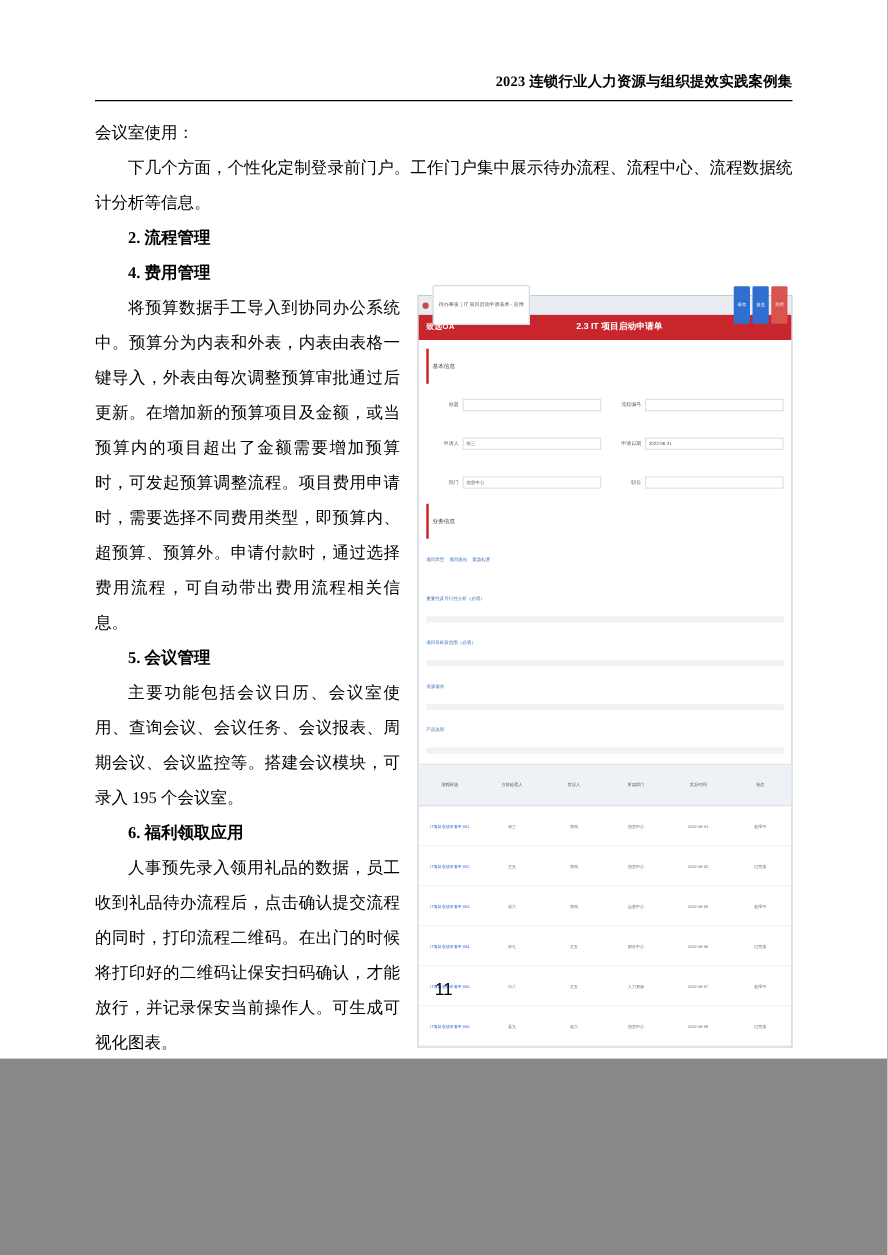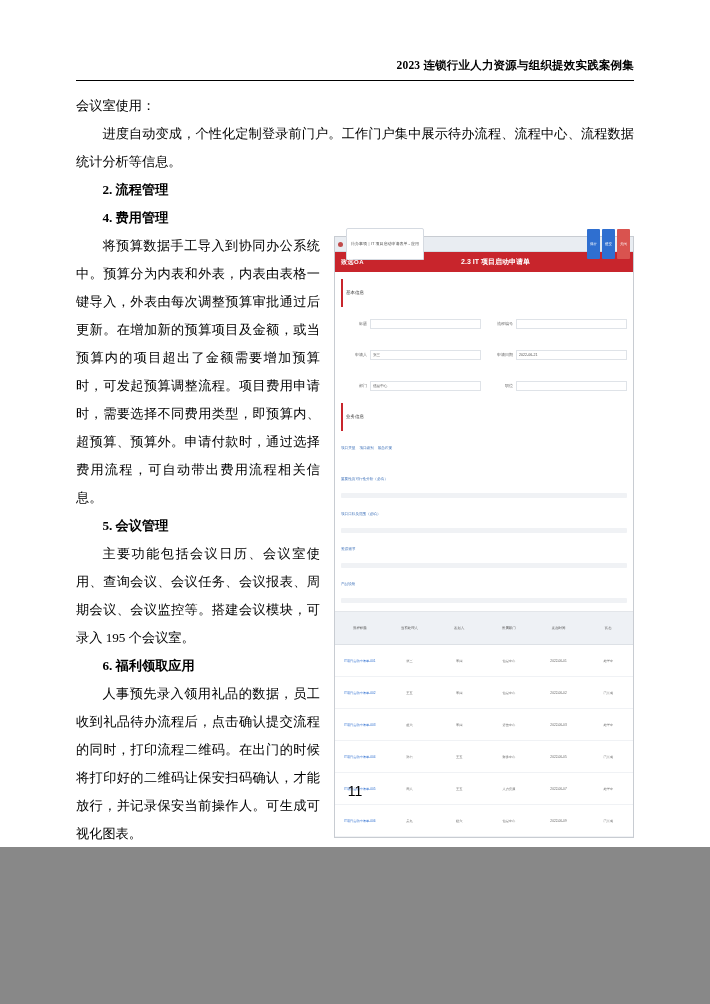--- a/index.html
+++ b/index.html
@@ -234,21 +234,21 @@
 
 <div class="page">
 
   <div class="header">2023 连锁行业人力资源与组织提效实践案例集</div>
   <div class="header-rule"></div>
 
   <div class="content">
 
     <p class="noindent">会议室使用：</p>
 
-    <p class="para">进度自动变成，个性化定制登录前门户。工作门户集中展示待办流程、流程中心、流程数据统计分析等信息。</p>
+    <p class="para">下几个方面，个性化定制登录前门户。工作门户集中展示待办流程、流程中心、流程数据统计分析等信息。</p>
 
     <p class="item-title">
       <span class="num">2.</span>
       <span>流程管理</span>
     </p>
 
 
     <p class="item-title">
       <span class="num">4.</span>
       <span>费用管理</span>

